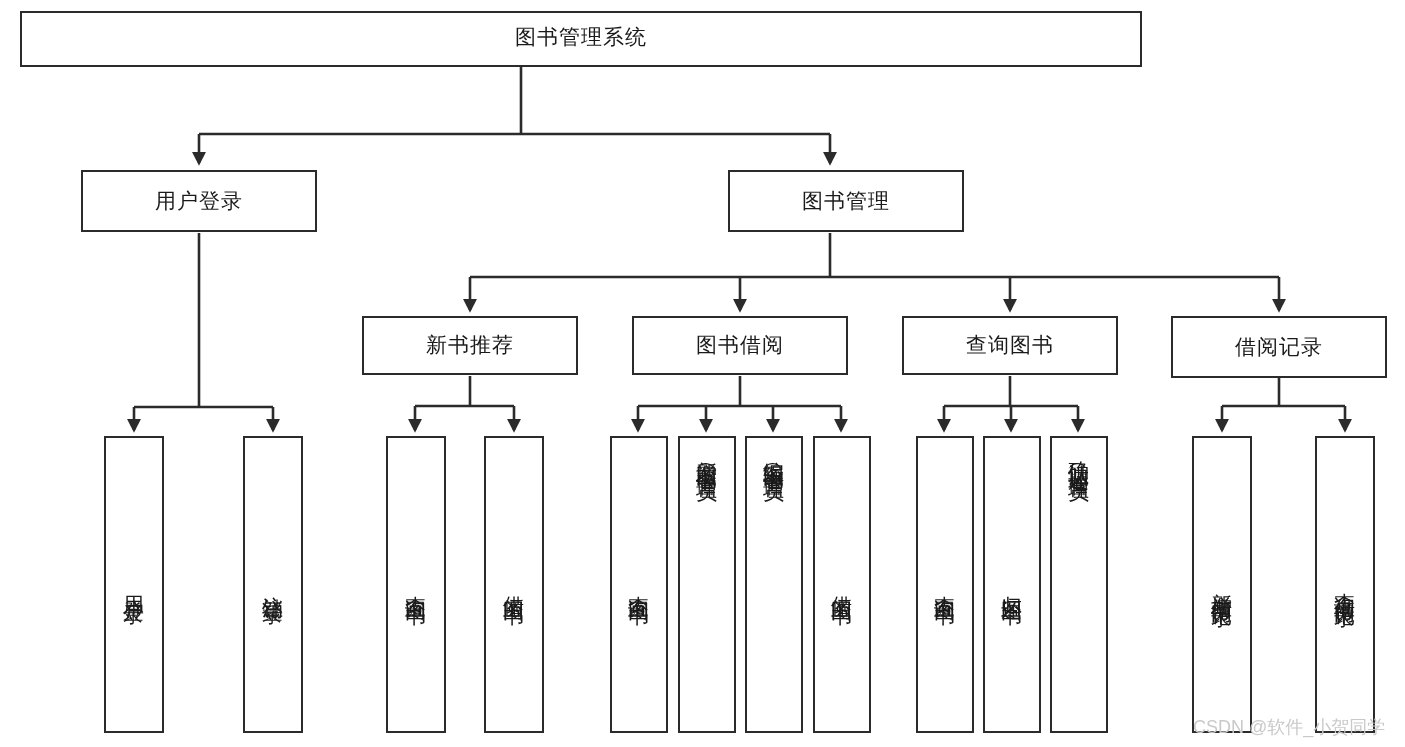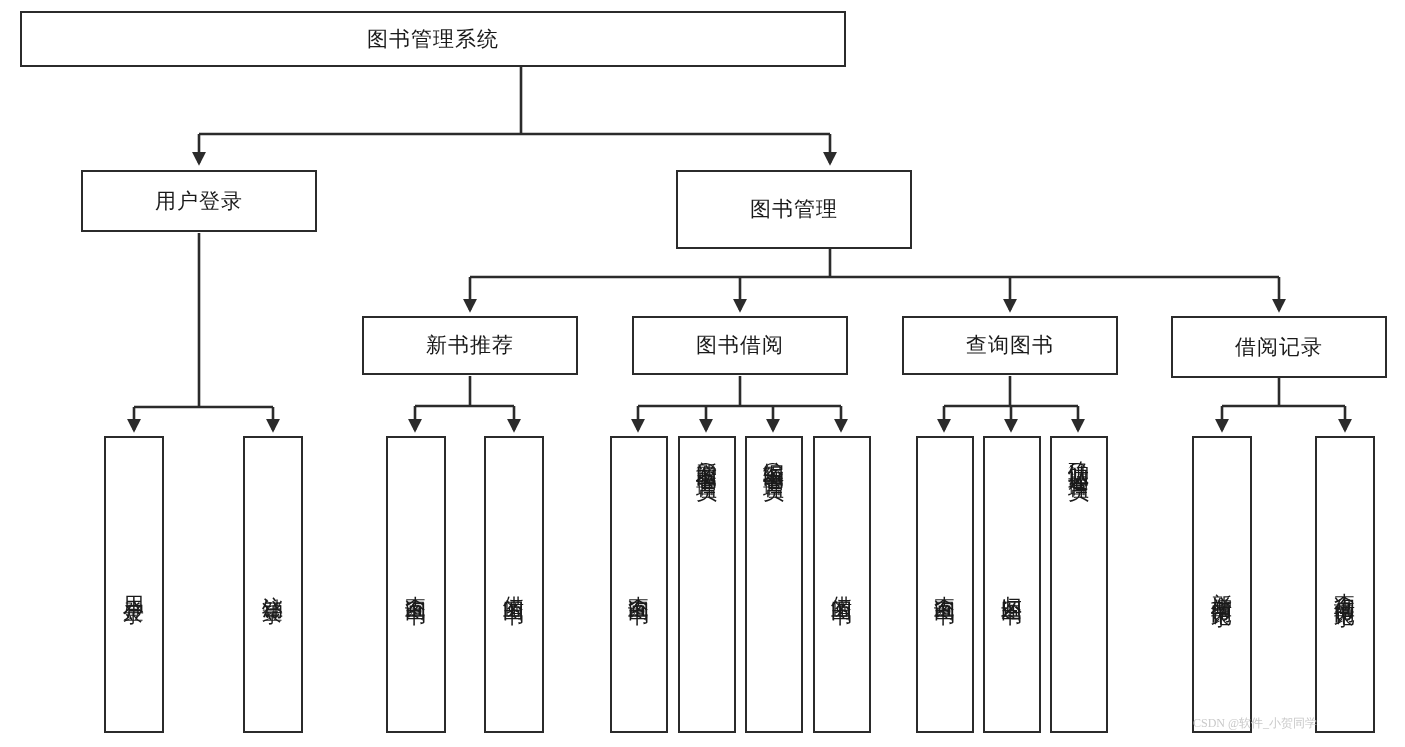--- a/index.html
+++ b/index.html
@@ -59,25 +59,24 @@
     line-height: 1;
   }
   .node.v.mid {
     align-items: center;
     padding-top: 0;
   }
   .watermark {
     position: absolute;
     left: 1193px;
     top: 715px;
-    font-size: 12px;
+    font-size: 18px;
     color: #c9c9c9;
     white-space: pre;
     z-index: 3;
-    font-family: Liberation Serif, serif;
   }
 </style>
 </head>
 <body>
 
 <div id="canvas">
 
   <svg class="connectors" viewBox="0 0 1405 747" xmlns="http://www.w3.org/2000/svg">
     <defs>
       <marker id="arrow" viewBox="0 0 10 10" refX="8" refY="5" markerWidth="5.5" markerHeight="5.5" orient="auto-start-reverse">
@@ -121,28 +120,28 @@
       <path d="M 1011 406 L 1011 430" marker-end="url(#arrow)"></path>
       <path d="M 1078 406 L 1078 430" marker-end="url(#arrow)"></path>
 
       <path d="M 1279 376 L 1279 406"></path>
       <path d="M 1222 406 L 1345 406"></path>
       <path d="M 1222 406 L 1222 430" marker-end="url(#arrow)"></path>
       <path d="M 1345 406 L 1345 430" marker-end="url(#arrow)"></path>
     </g>
   </svg>
 
-  <div class="node h" style="left:20px; top:11px; width:826px; height:56px;">
+  <div class="node h" style="left:20px; top:11px; width:1122px; height:56px;font-family:Liberation Mono, monospace;">
     <span class="label">图书管理系统</span>
   </div>
 
   <div class="node h" style="left:81px; top:170px; width:236px; height:62px;">
     <span class="label">用户登录</span>
   </div>
-  <div class="node h" style="left:676px; top:170px; width:236px; height:79px;">
+  <div class="node h" style="left:728px; top:170px; width:236px; height:62px;">
     <span class="label">图书管理</span>
   </div>
 
   <div class="node h" style="left:632px; top:316px; width:216px; height:59px;">
     <span class="label">图书借阅</span>
   </div>
   <div class="node h" style="left:362px; top:316px; width:216px; height:59px;">
     <span class="label">新书推荐</span>
   </div>
   <div class="node h" style="left:902px; top:316px; width:216px; height:59px;">

